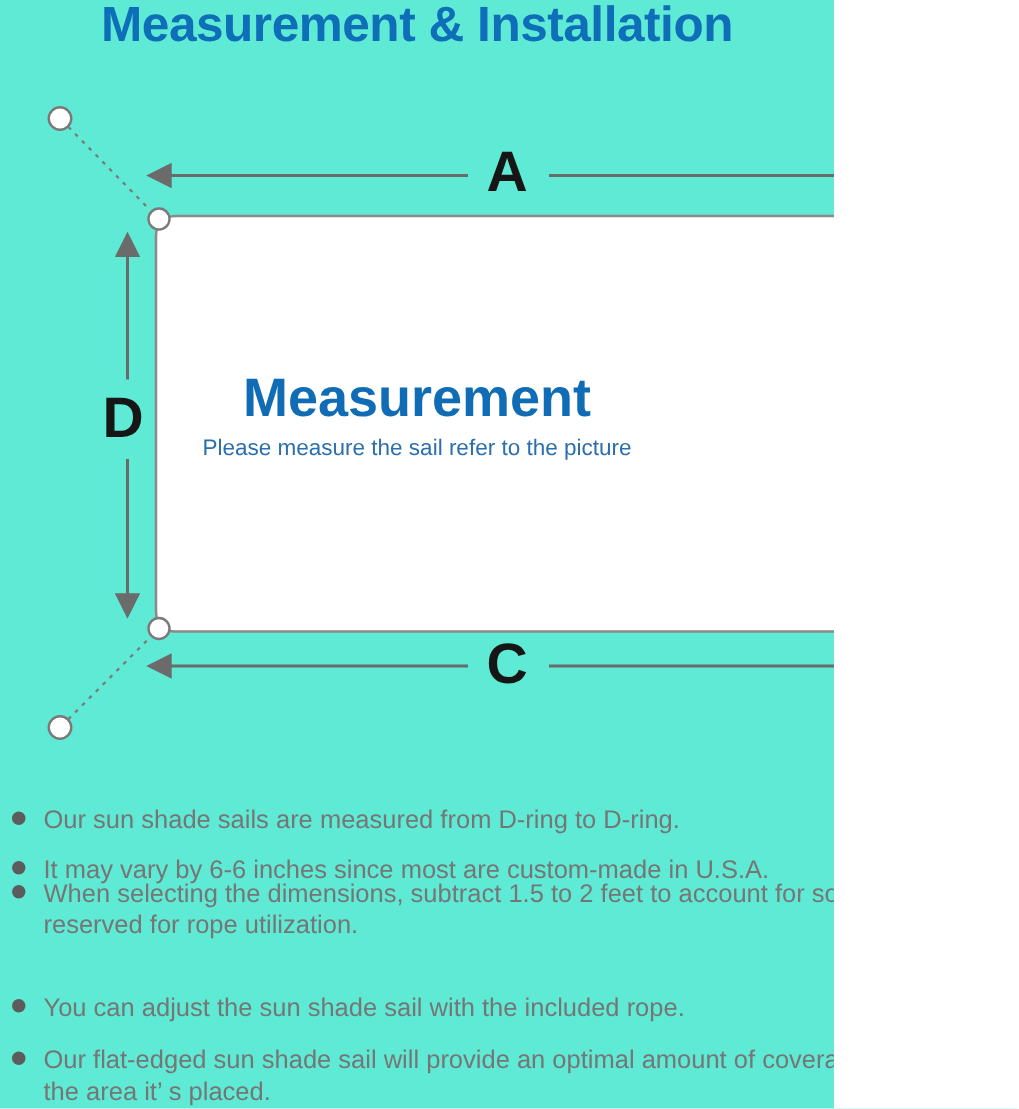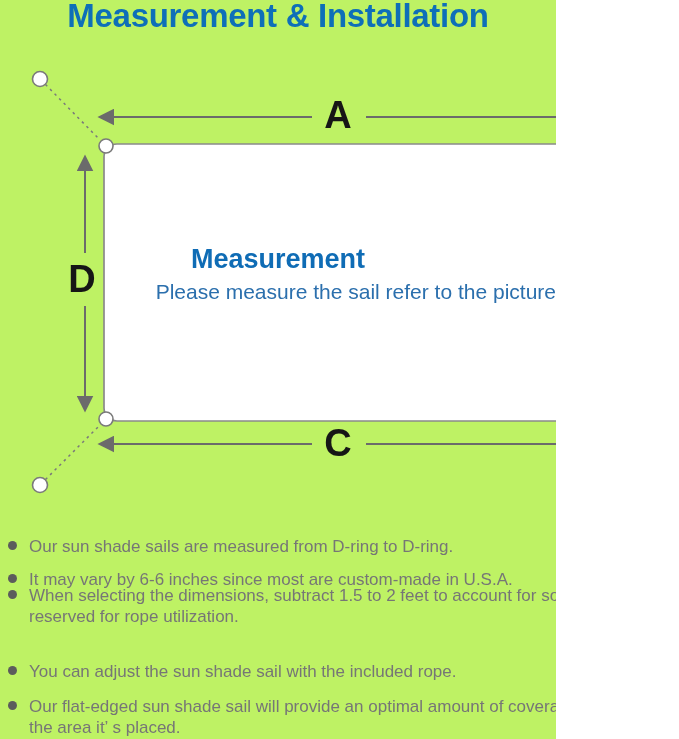--- a/index.html
+++ b/index.html
@@ -1,20 +1,20 @@
 <!DOCTYPE html>
 <html style="--title-blue: #0e6fb8; --heading-blue: #0f6cb5; --subtitle-blue: #2b6fad; --line-gray: #6b6b6b; --note-gray: #767676;"><head>
 <meta charset="utf-8">
 <style>
   html, body { margin: 0; padding: 0; background: #ffffff; }
   .page {
     position: relative;
     width: 556px;
     height: 739px;
-    background: #bef264;
+    background: #5eead4;
     overflow: hidden;
     font-family: "Liberation Sans", sans-serif;
   }
   .title {
     position: absolute;
     top: -3px;
     left: 0;
     width: 100%;
     margin: 0;
     text-align: center;
@@ -42,30 +42,29 @@
     line-height: 1;
   }
   .caption {
     position: absolute;
     top: 245px;
     left: 0;
     width: 100%;
     text-align: center;
   }
   .caption-heading {
-    font-size: 27px;
+    font-size: 36px;
     font-weight: 700;
     color: var(--heading-blue, #0f6cb5);
     line-height: 1.1;
   }
   .caption-sub {
     margin-top: 5px;
-    font-size: 21px;
+    font-size: 15px;
     color: var(--subtitle-blue, #2b6fad);
-    text-align: right;
   }
   .notes {
     position: absolute;
     top: 0; left: 0;
     width: 679px;
     margin: 0; padding: 0;
     list-style: none;
   }
   .note {
     position: absolute;

